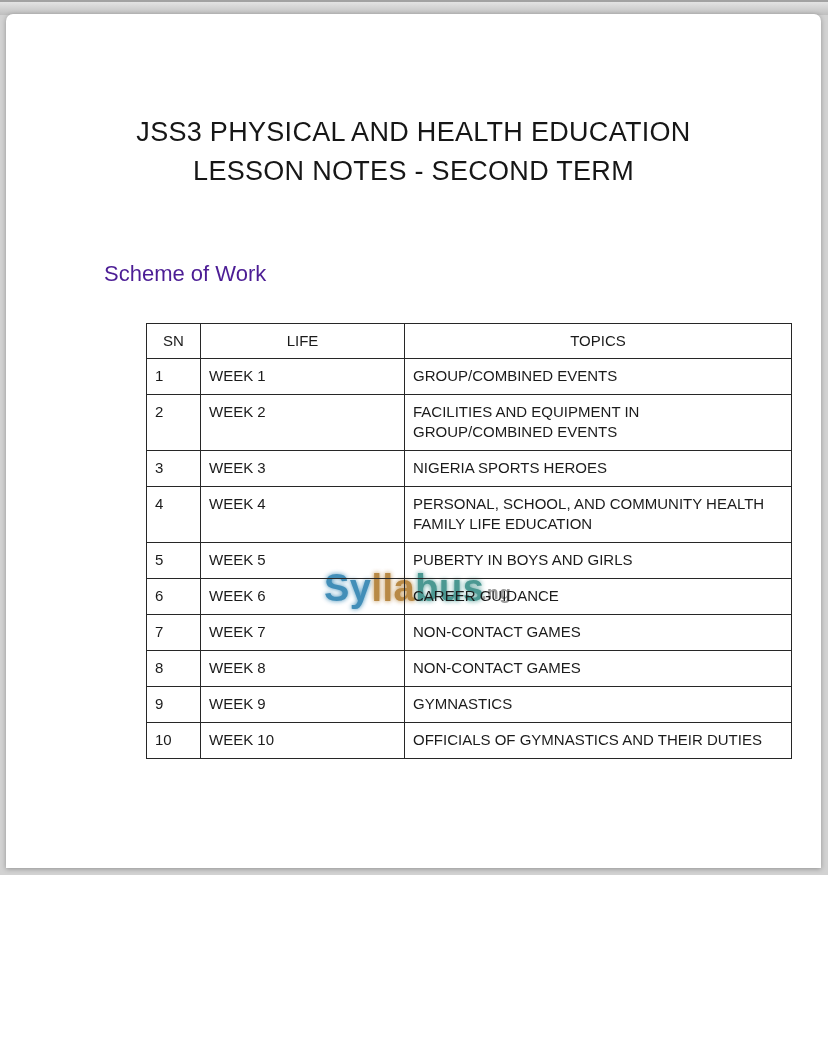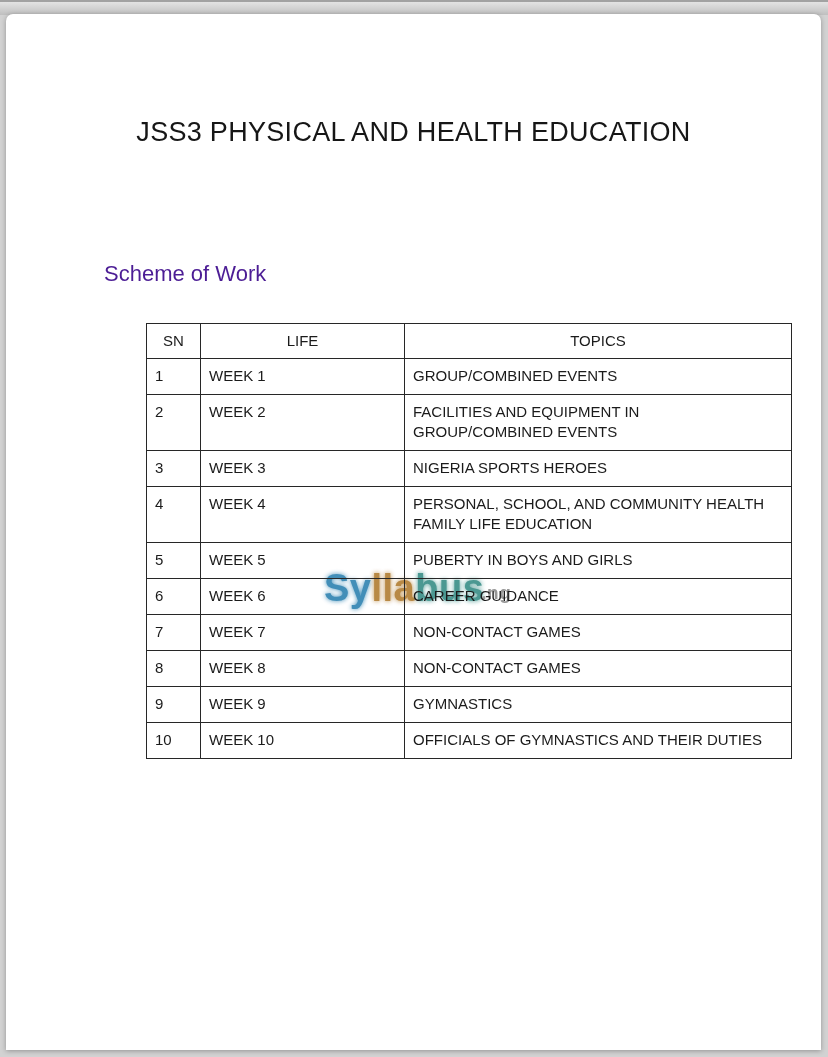--- a/index.html
+++ b/index.html
@@ -1,19 +1,19 @@
 <!DOCTYPE html>
 <html><head>
 <meta charset="utf-8">
 <style>
   html, body { margin: 0; padding: 0; }
   .screen {
     position: relative;
     width: 828px;
-    height: 1057px;
+    height: 875px;
     background: #d2d2d2;
     overflow: hidden;
     font-family: "Liberation Sans", "DejaVu Sans", sans-serif;
   }
   .top-strip {
     position: absolute;
     top: 0; left: 0; right: 0;
     height: 15px;
     background: linear-gradient(#e3e3e3, #bfbfbf);
     border-top: 2px solid #a2a2a2;
@@ -96,20 +96,21 @@
 </head>
 <body>
 
 <div class="screen">
   <div class="top-strip"></div>
 
   <div class="page">
 
     <div class="doc-title">
       <div>JSS3 PHYSICAL AND HEALTH EDUCATION</div>
+      <div>LESSON NOTES - SECOND TERM</div>
     </div>
 
     <div class="section-heading">Scheme of Work</div>
 
     <div class="watermark">
       <span id="wm-segs"><span class="seg" style="color: #0369a1;">Sy</span><span class="seg" style="color: #a16207;">lla</span><span class="seg" style="color: #0f766e;">bus</span></span><span class="suffix" id="wm-suffix" style="color: #737373;">.ng</span>
     </div>
 
     <table class="scheme-table">
       <colgroup>

